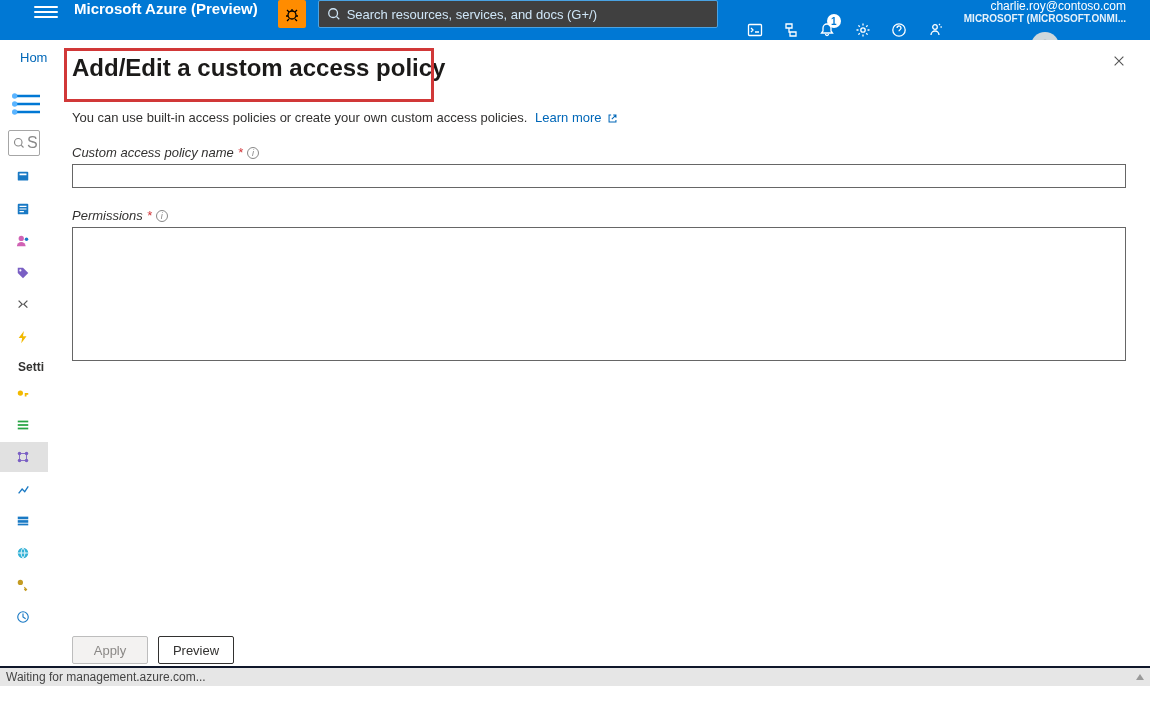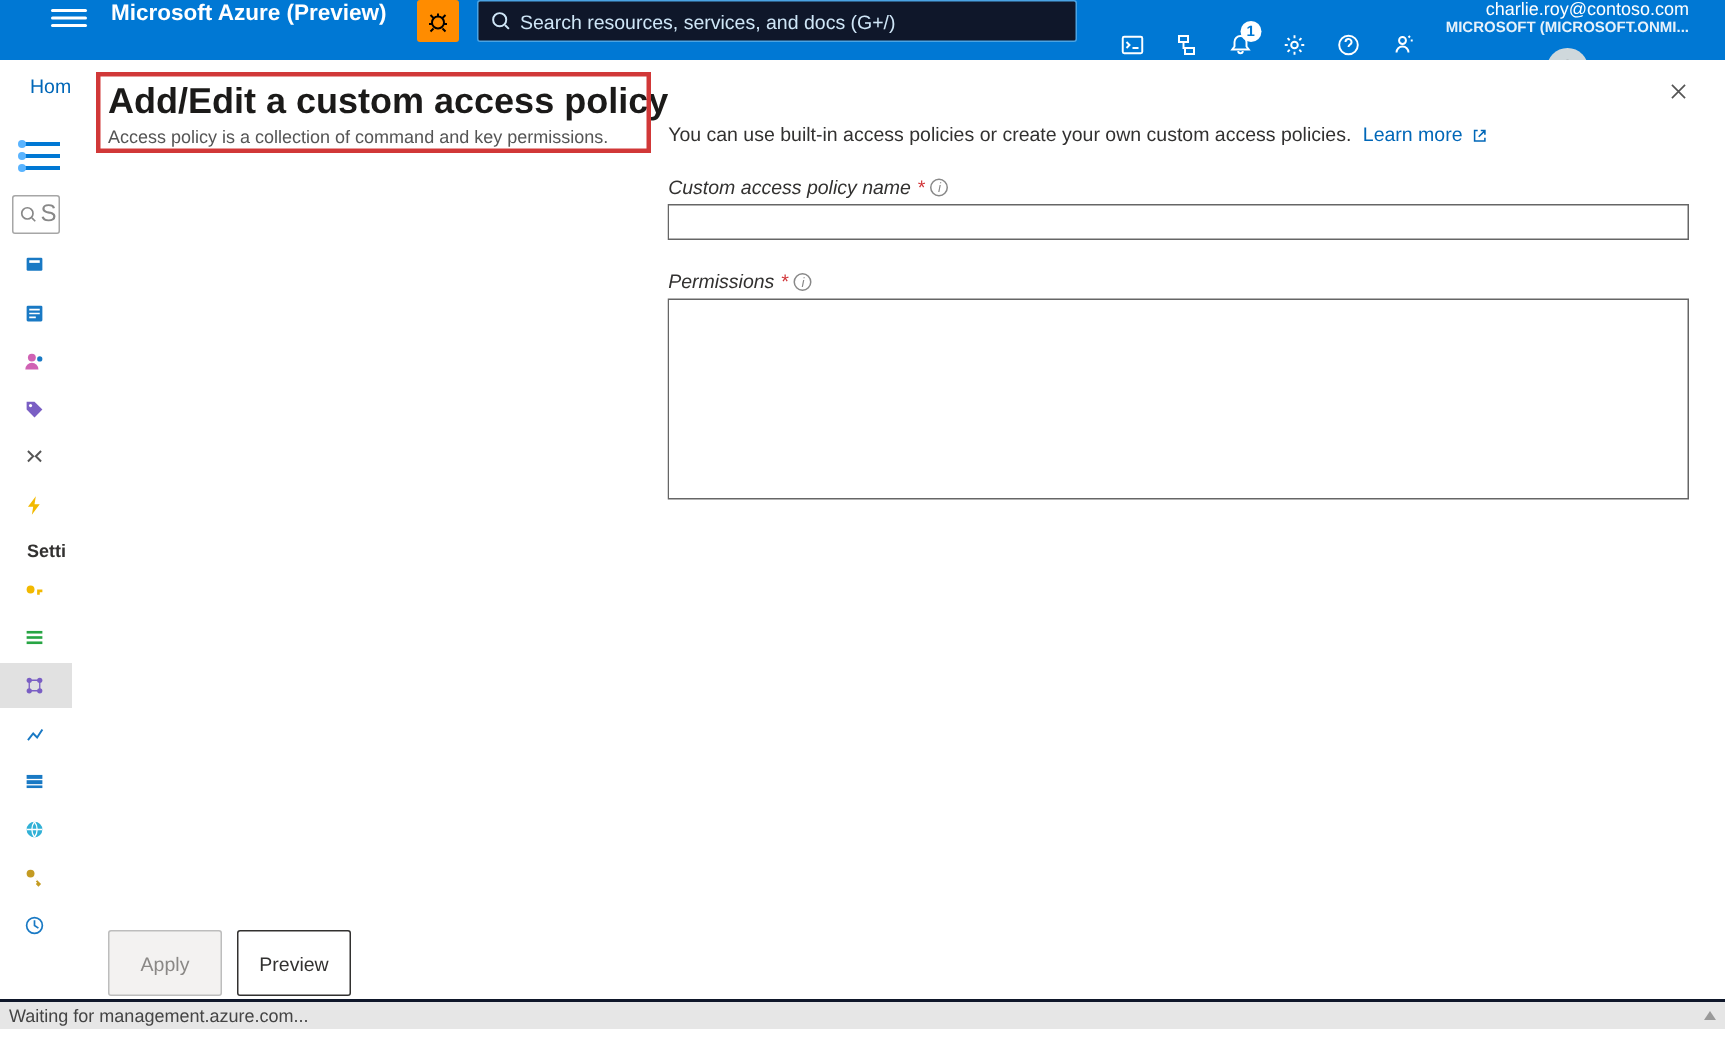--- a/index.html
+++ b/index.html
@@ -15,21 +15,21 @@
     padding: 0 24px;
     gap: 6px;
   }
   .hamburger { width: 24px; height: 24px; display: flex; flex-direction: column; justify-content: center; gap: 3px; cursor: pointer; margin: 0 10px; }
   .hamburger span { display:block; height:2px; background:#fff; border-radius:1px;}
   .brand { font-weight:600; font-size:15px; white-space:nowrap; margin-right:14px;}
   .bug-box { width:28px; height:28px; background:#ff8c00; display:flex; align-items:center; justify-content:center; border-radius:2px; color:#000; font-size:16px; margin-right:6px;}
   .search-box {
     flex:1 1 auto;
     height:28px;
-    background:#0f172a;
+    background:#404040;
     border:1px solid #4aa3e3;
     border-radius:2px;
     display:flex;
     align-items:center;
     color:#cfe6f7;
     padding:0 8px;
     gap:6px;
     font-size:13px;
     max-width:400px;
   }
@@ -73,21 +73,21 @@
   .sb-logo-main{ width:32px; height:32px; margin:4px 0 4px 8px;}
   .search-mini {
     margin:4px 8px; width:32px; height:26px; border:1px solid #a6a6a6; border-radius:2px;
     display:flex; align-items:center; padding-left:4px; color:#888;
   }
 
   
   .blade {
     position:absolute; top:0; left:48px; right:0; bottom:20px;
     background:#fff;
-    display:flex; flex-direction:row;
+    display:flex; flex-direction:column;
     padding: 14px 24px 0 24px;
   }
   .blade-header-wrap { position:relative; }
   .highlight-box {
     position:absolute; left:-8px; top:-6px;
     border: 3px solid #d13838;
     padding-right:10px;
     height: 54px; width: 370px;
     pointer-events:none;
   }
@@ -108,21 +108,21 @@
   }
   .permissions-box {
     width:100%; height:134px; border:1px solid #666; margin-top:4px; resize:none;
     font-size:13px; padding:4px 6px; font-family:inherit;
   }
 
   .blade-footer {
     padding:12px 0 0 0; display:flex; gap:10px;
     position:absolute; bottom:2px; left:24px;
   }
-  .btn { min-width:76px; height:44px; font-size:13px; border-radius:2px; cursor:pointer;}
+  .btn { min-width:76px; height:28px; font-size:13px; border-radius:2px; cursor:pointer;}
   .btn-apply { border:1px solid #bdbdbd; background:#f3f2f1; color:#8a8886; }
   .btn-cancel { border:1px solid #323130; background:#fff; color:#323130;}
 
   .statusbar {
     position:absolute; left:0; right:0; bottom:0; height:20px;
     background:#e6e6e6; display:flex; align-items:center;
     font-size:12px; color:#444; padding:0 6px;
     border-top:2px solid #0f172a;
   }
   .status-right { margin-left:auto; display:flex; align-items:center; gap:4px;}
@@ -341,21 +341,20 @@
             <path d="M8 4v4l3 2"></path>
           </svg>
         </span>
       </div>
   </div>
 
   <div class="blade">
     <div class="blade-header-wrap">
       <div class="highlight-box"></div>
       <div class="blade-title">Add/Edit a custom access policy</div>
-      <div class="blade-subtitle">Access policy is a collection of command and key permissions.</div>
     </div>
     <div class="close-btn">
       <svg width="14" height="14" viewBox="0 0 16 16" stroke="#555" stroke-width="1.3">
           <path d="M3 3l10 10M13 3L3 13"></path>
         </svg>
     </div>
 
     <div class="blade-body">
       <span class="intro-line">You can use built-in access policies or create your own custom access policies.</span>
       <a class="learn-link">

